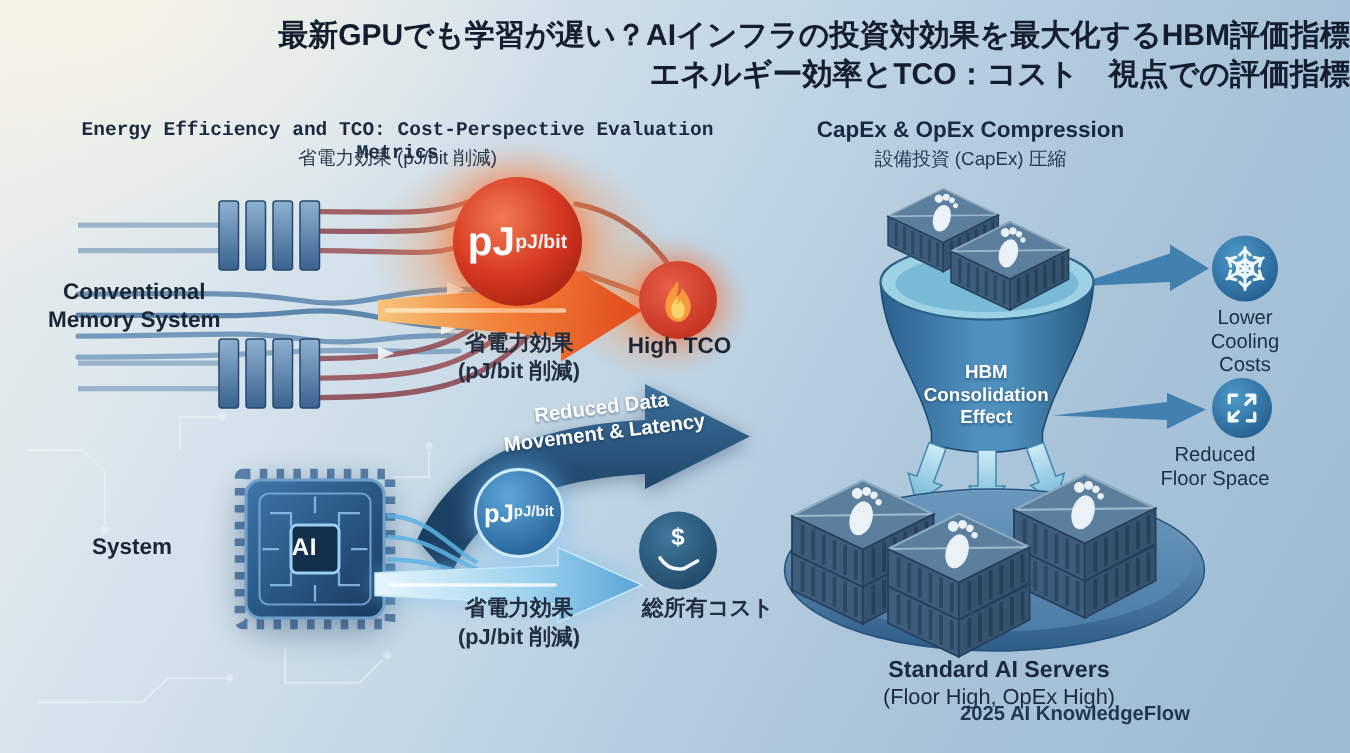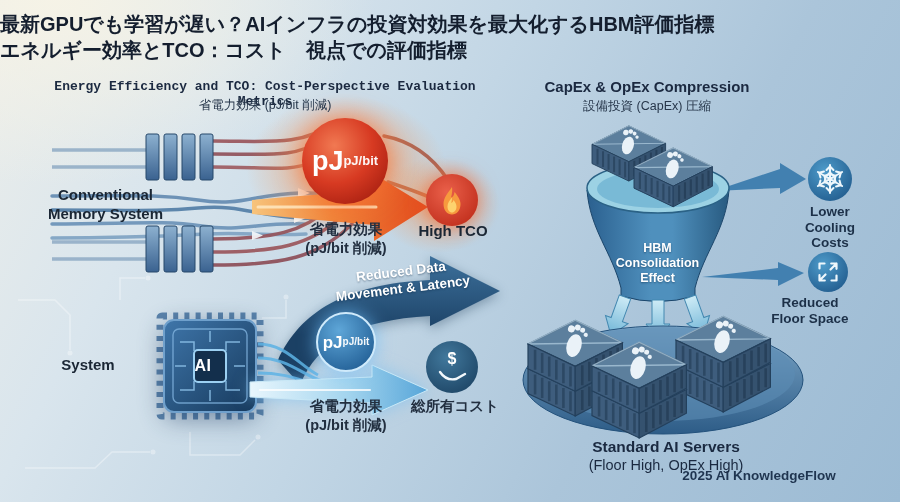--- a/index.html
+++ b/index.html
@@ -7,31 +7,31 @@
     position:relative;width:900px;height:502px;overflow:hidden;
     font-family:"Liberation Sans","DejaVu Sans",sans-serif;
     background:
       radial-gradient(ellipse 520px 300px at 6% 0%, rgba(246,243,230,.95), rgba(246,243,230,0) 62%),
       linear-gradient(118deg,#eceeea 0%,#d9e5ed 22%,#c2d6e5 46%,#abc5da 70%,#9cbbd4 100%);
   }
   .abs{position:absolute;}
   .c{text-align:center;}
   .b{font-weight:bold;}
   svg{display:block;}
-  .title{left:0;right:0;top:11px;text-align:left;color:#141e2e;font-weight:bold;}
+  .title{left:0;right:0;top:11px;text-align:right;color:#141e2e;font-weight:bold;}
   .title .l1{font-size:20px;line-height:26px;}
   .title .l2{font-size:20px;line-height:26px;}
   .sec-head{color:#1b2940;font-weight:bold;}
   .sec-sub{color:#26364a;font-weight:500;}
   .lab{color:#1a2634;font-weight:bold;font-size:15px;line-height:19px;}
   .jp-cap{color:#222f40;font-size:14.5px;line-height:18.5px;font-weight:600;}
   .white-t{color:#fff;text-shadow:0 1px 2px rgba(0,30,60,.45);}
   .circ-text{display:flex;flex-direction:row;align-items:center;justify-content:center;color:#fff;}
   .small-cap{font-size:12px;line-height:15px;font-weight:500;color:#21324a;}
-  .benefit{color:#1c3048;font-weight:700;font-size:13.5px;line-height:15.5px;}
+  .benefit{color:#1c3048;font-weight:400;font-size:13.5px;line-height:15.5px;}
 </style>
 </head>
 <body>
 
 <div id="stage">
 
 <svg class="abs" style="left:0;top:0" width="900" height="502" viewBox="0 0 900 502">
   <defs>
     <linearGradient id="gOrange" gradientUnits="userSpaceOnUse" x1="252" y1="205" x2="430" y2="205">
       <stop offset="0" stop-color="#f7c47c"></stop>
@@ -280,21 +280,21 @@
   <div class="l1">最新GPUでも学習が遅い？AIインフラの投資対効果を最大化するHBM評価指標</div>
   <div class="l2">エネルギー効率とTCO：コスト　視点での評価指標</div>
 </div>
 
 <div class="abs c sec-head" style="left:50px;top:79px;width:430px;font-size:13px;font-family:Liberation Mono, monospace;">Energy Efficiency and TCO: Cost-Perspective Evaluation Metrics</div>
 <div class="abs c sec-sub" style="left:50px;top:97px;width:430px;font-size:12.5px;">省電力効果 (pJ/bit 削減)</div>
 
 <div class="abs c sec-head" style="left:522px;top:78px;width:250px;font-size:15px;">CapEx &amp; OpEx Compression</div>
 <div class="abs c sec-sub" style="left:522px;top:98px;width:250px;font-size:12.5px;">設備投資 (CapEx) 圧縮</div>
 
-<div class="abs c lab" style="left:38px;top:185px;width:135px;">
+<div class="abs c lab" style="left:22px;top:185px;width:135px;">
   <div>Conventional</div>
   <div>Memory System</div>
 </div>
 
 <div class="abs circ-text" style="left:303px;top:119px;width:84px;height:84px;">
   <div class="b" style="font-size:27px;line-height:26px;">pJ</div>
   <div class="b" style="font-size:13px;line-height:16px;opacity:.95;">pJ/bit</div>
 </div>
 
 <div class="abs c jp-cap" style="left:286px;top:220px;width:120px;">
@@ -320,21 +320,21 @@
   <div class="b" style="font-size:10px;line-height:12px;opacity:.95;">pJ/bit</div>
 </div>
 
 <div class="abs c jp-cap" style="left:286px;top:397px;width:120px;">
   <div>省電力効果</div>
   <div>(pJ/bit 削減)</div>
 </div>
 
 <div class="abs c b" style="left:441px;top:350px;width:22px;font-size:16px;color:#fff;">$</div>
 
-<div class="abs c jp-cap" style="left:395px;top:397px;width:120px;">
+<div class="abs c jp-cap" style="left:412px;top:397px;width:120px;">
   <div>総所有コスト</div>
 </div>
 
 
 <div class="abs c b white-t" style="left:609px;top:241px;width:97px;font-size:12.5px;line-height:15px;">
   <div>HBM</div>
   <div>Consolidation</div>
   <div>Effect</div>
 </div>
 
@@ -347,15 +347,15 @@
   <div>Lower</div>
   <div>Cooling</div>
   <div>Costs</div>
 </div>
 
 <div class="abs c benefit" style="left:758px;top:295px;width:104px;">
   <div>Reduced</div>
   <div>Floor Space</div>
 </div>
 
-<div class="abs" style="left:640px;top:468px;width:238px;text-align:center;font-size:13.5px;font-weight:600;color:#1f3550;">2025 AI KnowledgeFlow</div>
+<div class="abs" style="left:640px;top:468px;width:238px;text-align:left;font-size:13.5px;font-weight:600;color:#1f3550;">2025 AI KnowledgeFlow</div>
 
 </div>
 
 </body></html>

